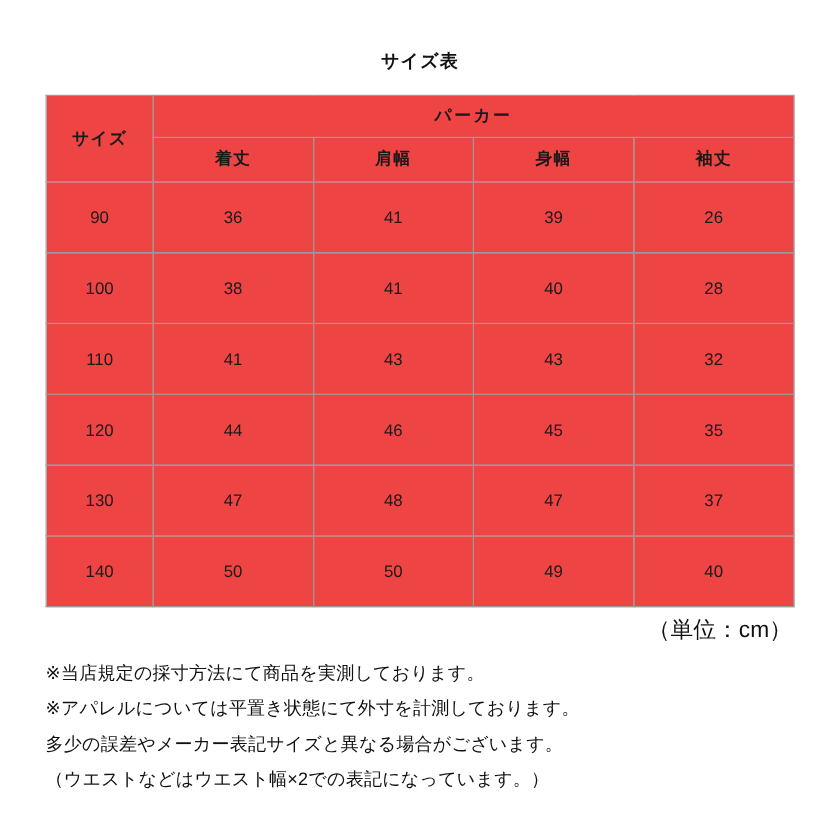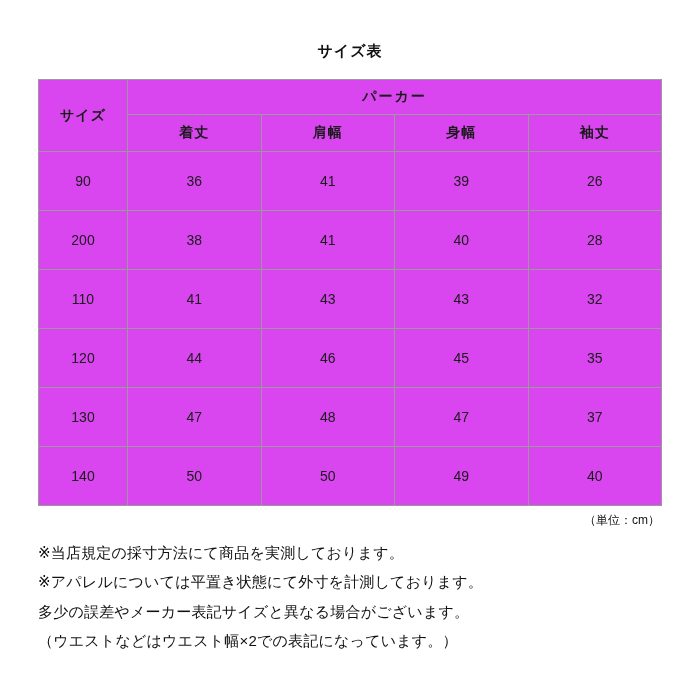--- a/index.html
+++ b/index.html
@@ -38,21 +38,21 @@
     border-collapse: collapse;
     table-layout: fixed;
   }
   table.size-table th,
   table.size-table td {
     border: 1px solid #9a9a9a;
     text-align: center;
     vertical-align: middle;
     font-size: 14px;
     color: #1a1a1a;
-    background: #d946ef;
+    background: #ef4444;
     padding: 0;
   }
   table.size-table th {
     font-weight: bold;
   }
   .corner-cell {
     width: 88px;
     height: 70px;
     font-size: 14px;
     font-weight: bold;
@@ -74,21 +74,21 @@
   .body-row td {
     height: 58px;
     font-size: 14px;
   }
   .body-row td.size-label {
     font-weight: normal;
   }
   .unit-note {
     margin: 6px 40px 0 0;
     text-align: right;
-    font-size: 12px;
+    font-size: 19px;
     color: #111;
   }
   .notes {
     margin: 14px 0 0 38px;
     padding: 0;
   }
   .notes p {
     margin: 0 0 9px 0;
     font-size: 15px;
     line-height: 1.35;
@@ -118,21 +118,21 @@
         </tr>
 
         <tr class="body-row">
           <td class="size-label">90</td>
           <td>36</td>
           <td>41</td>
           <td>39</td>
           <td>26</td>
         </tr>
         <tr class="body-row">
-          <td class="size-label">200</td>
+          <td class="size-label">100</td>
           <td>38</td>
           <td>41</td>
           <td>40</td>
           <td>28</td>
         </tr>
         <tr class="body-row">
           <td class="size-label">110</td>
           <td>41</td>
           <td>43</td>
           <td>43</td>

